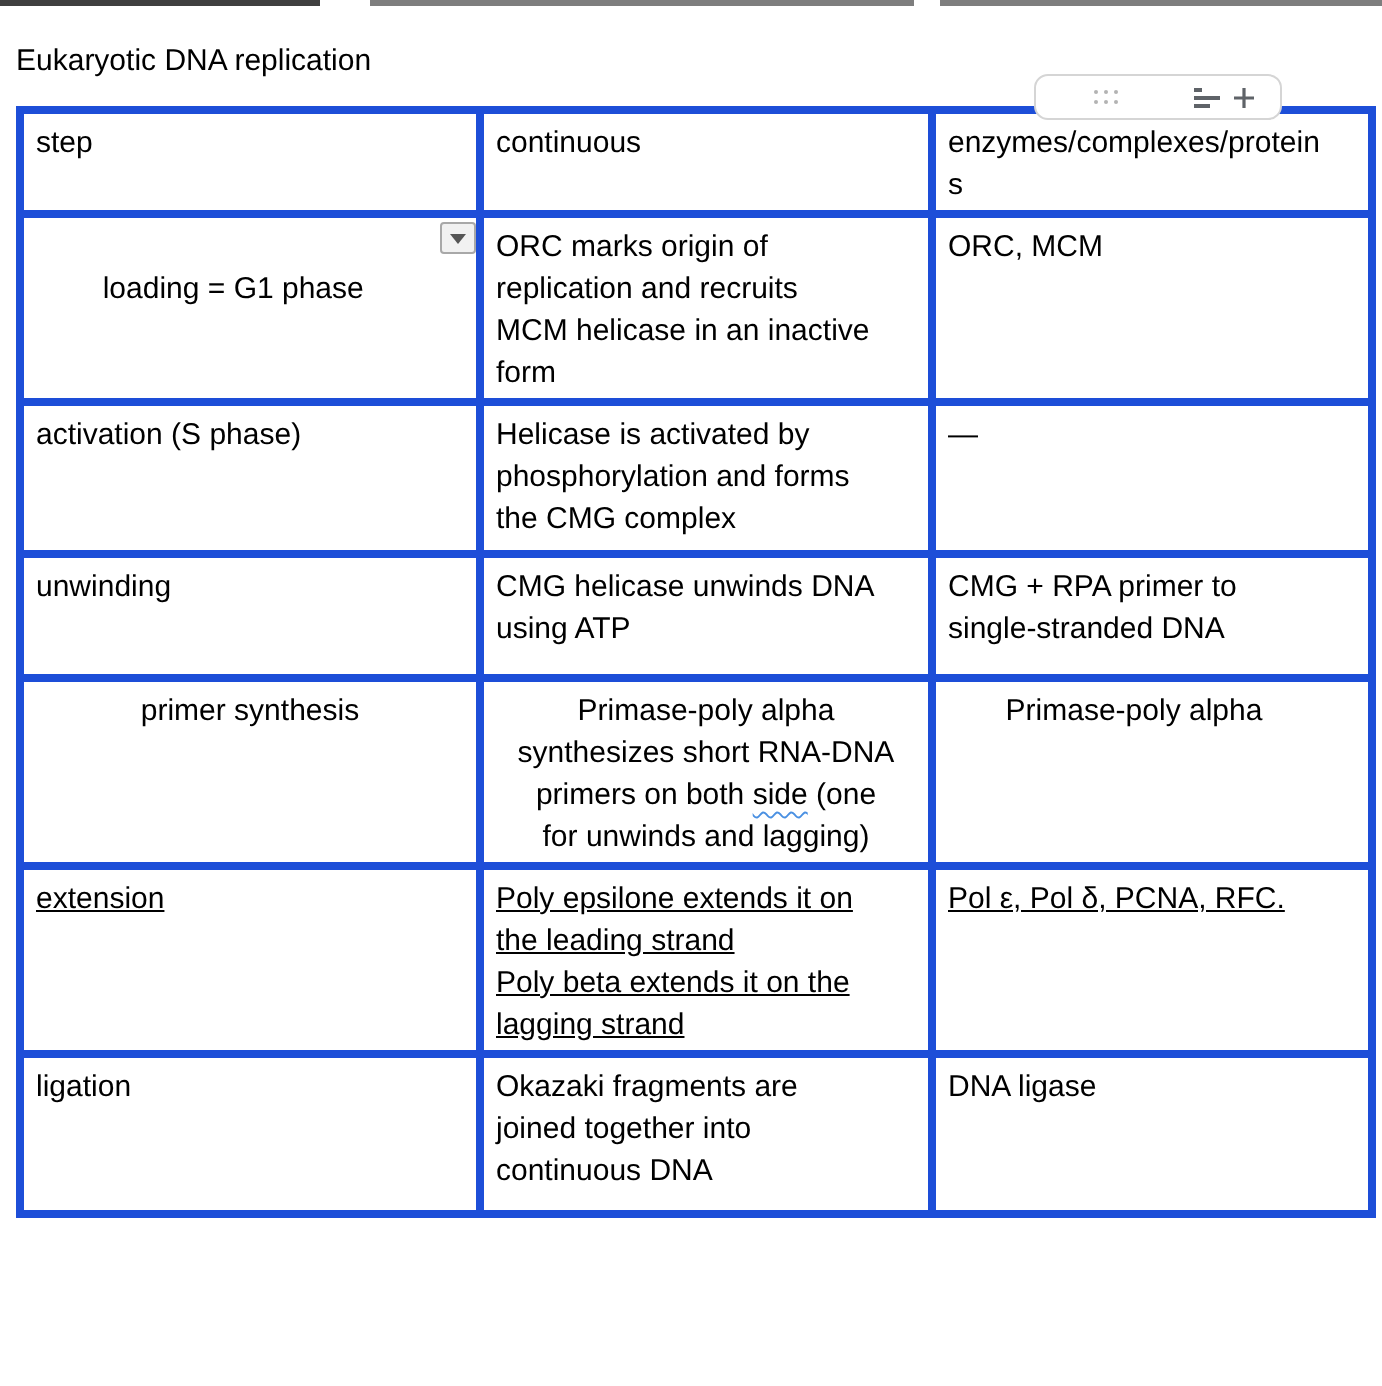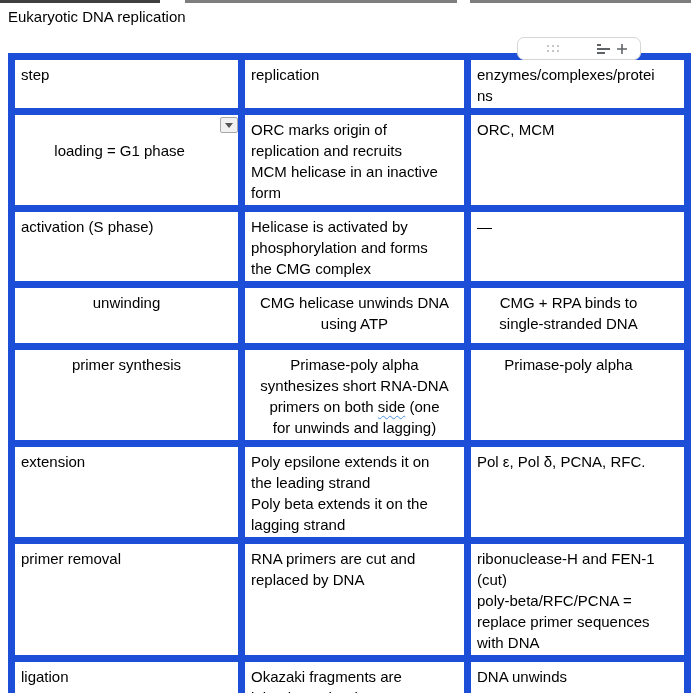--- a/index.html
+++ b/index.html
@@ -11,21 +11,21 @@
     color: #000000;
     font-family: "Liberation Sans", sans-serif;
   }
   
   .edge-bar { position: absolute; top: 0; height: 3px; }
   .edge-bar.b1 { left: 0;    width: 160px; background: #3f3f3f; }
   .edge-bar.b2 { left: 185px; width: 272px; background: #7e7e7e; }
   .edge-bar.b3 { left: 470px; width: 221px; background: #7e7e7e; }
 
   .doc-title {
-    position: absolute; left: 8px; top: 8px;
+    position: absolute; left: 8px; top: 22px;
     font-size: 15px; line-height: 18px;
   }
 
   
   .table-toolbar {
     position: absolute; left: 517px; top: 37px;
     width: 122px; height: 21px;
     background: #ffffff;
     border: 1px solid #d5d5d5;
     border-radius: 7px;
@@ -44,37 +44,37 @@
   .plus-icon { margin-left: 4px; display: block; }
 
   
   table.doc-table {
     position: absolute; left: 8px; top: 53px;
     width: 676px;
     border-collapse: collapse;
     table-layout: fixed;
   }
   .doc-table td {
-    border: 7px solid #1d4ed8;
+    border: 4px solid #1d4ed8;
     vertical-align: top;
     box-sizing: border-box;
     padding: 4px 6px 2px 6px;
     font-size: 15px;
     line-height: 21px;
     white-space: pre-wrap;
     overflow-wrap: break-word;
     position: relative;
   }
   .doc-table td.c3 { padding-right: 24px; }  
   tr.h  td { height: 51px; }
   tr.r1 td { height: 88px; }
   tr.r2 td { height: 76px; margin-top: 45px; }
-  tr.r3 td { height: 62px; text-align: center; }
+  tr.r3 td { height: 62px; }
   tr.r4 td { height: 88px; text-align: center; }
-  tr.r5 td { height: 92px; }
+  tr.r5 td { height: 92px; text-decoration: underline; }
   tr.r6 td { height: 112px; }
   tr.r7 td { height: 80px; } 
 
   
   .dropdown-chip {
     position: absolute; top: 2px; right: 0px;
     width: 18px; height: 16px;
     box-sizing: border-box;
     background: #f1f1f1;
     border: 1px solid #a8a8a8;
@@ -128,21 +128,21 @@
 
 <table class="doc-table">
   <colgroup>
     <col style="width:230px">
       <col style="width:226px">
       <col style="width:220px">
   </colgroup>
   <tbody>
     <tr class="h">
       <td class="c1"><span>step</span></td>
-      <td class="c2"><span>replication</span></td>
+      <td class="c2"><span>continuous</span></td>
       <td class="c3"><span>enzymes/complexes/proteins</span></td>
     </tr>
 
     <tr class="r1">
       <td class="c1">
         <span>loading = G1 phase</span>
         <span class="dropdown-chip">
           <span class="caret"></span>
         </span>
       </td>
@@ -158,21 +158,21 @@
       <td class="c2"><span>Helicase is activated by
 phosphorylation and forms
 the CMG complex</span></td>
       <td class="c3"><span>—</span></td>
     </tr>
 
     <tr class="r3">
       <td class="c1"><span>unwinding</span></td>
       <td class="c2"><span>CMG helicase unwinds DNA
 using ATP</span></td>
-      <td class="c3"><span>CMG + RPA binds to
+      <td class="c3"><span>CMG + RPA primer to
 single-stranded DNA</span></td>
     </tr>
 
     <tr class="r4">
       <td class="c1"><span>primer synthesis</span></td>
       <td class="c2"><span>Primase-poly alpha
 synthesizes short RNA-DNA
 primers on both </span><span class="misspelled">side</span><span> (one
 for unwinds and lagging)</span></td>
       <td class="c3"><span>Primase-poly alpha</span></td>
@@ -180,32 +180,22 @@
 
     <tr class="r5">
       <td class="c1"><span>extension</span></td>
       <td class="c2"><span>Poly epsilone extends it on
 the leading strand
 Poly beta extends it on the
 lagging strand</span></td>
       <td class="c3"><span>Pol ε, Pol δ, PCNA, RFC.</span></td>
     </tr>
 
-    <tr class="r6">
-      <td class="c1"><span>primer removal</span></td>
-      <td class="c2"><span>RNA primers are cut and
-replaced by DNA</span></td>
-      <td class="c3"><span>ribonuclease-H and FEN-1
-(cut)
-poly-beta/RFC/PCNA =
-replace primer sequences
-with DNA</span></td>
-    </tr>
 
     <tr class="r7">
       <td class="c1"><span>ligation</span></td>
       <td class="c2"><span>Okazaki fragments are
 joined together into
 continuous DNA</span></td>
-      <td class="c3"><span>DNA unwinds</span></td>
+      <td class="c3"><span>DNA ligase</span></td>
     </tr>
   </tbody>
 </table>
 
 </body></html>

